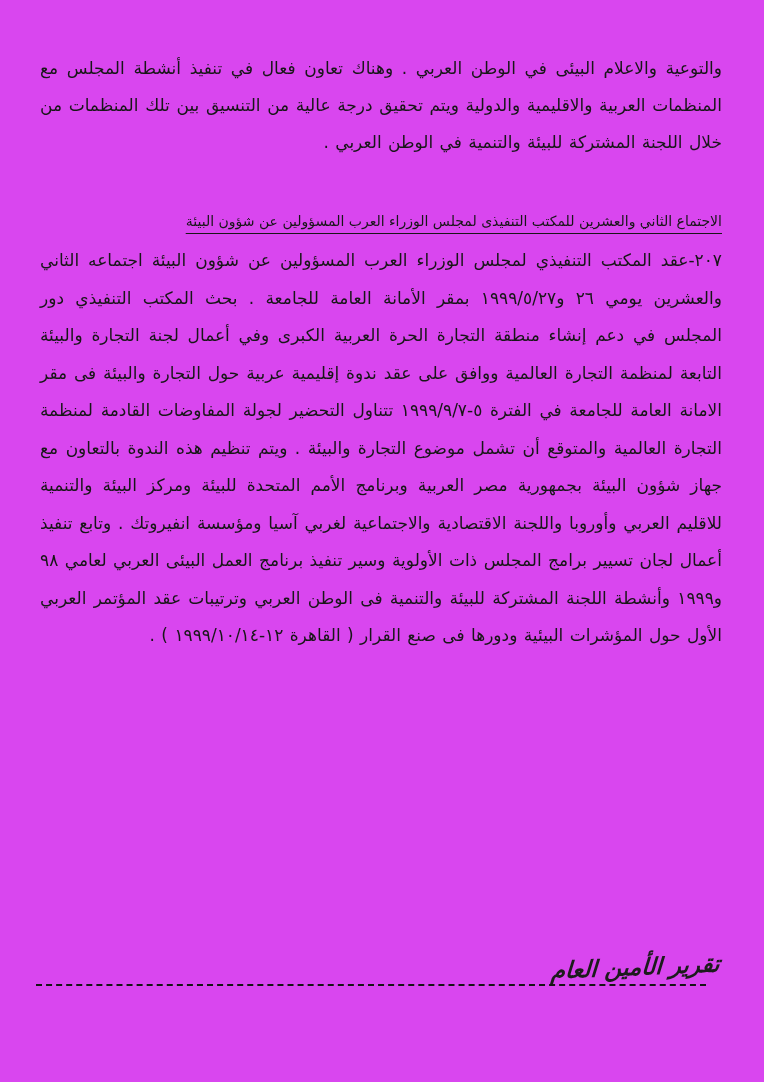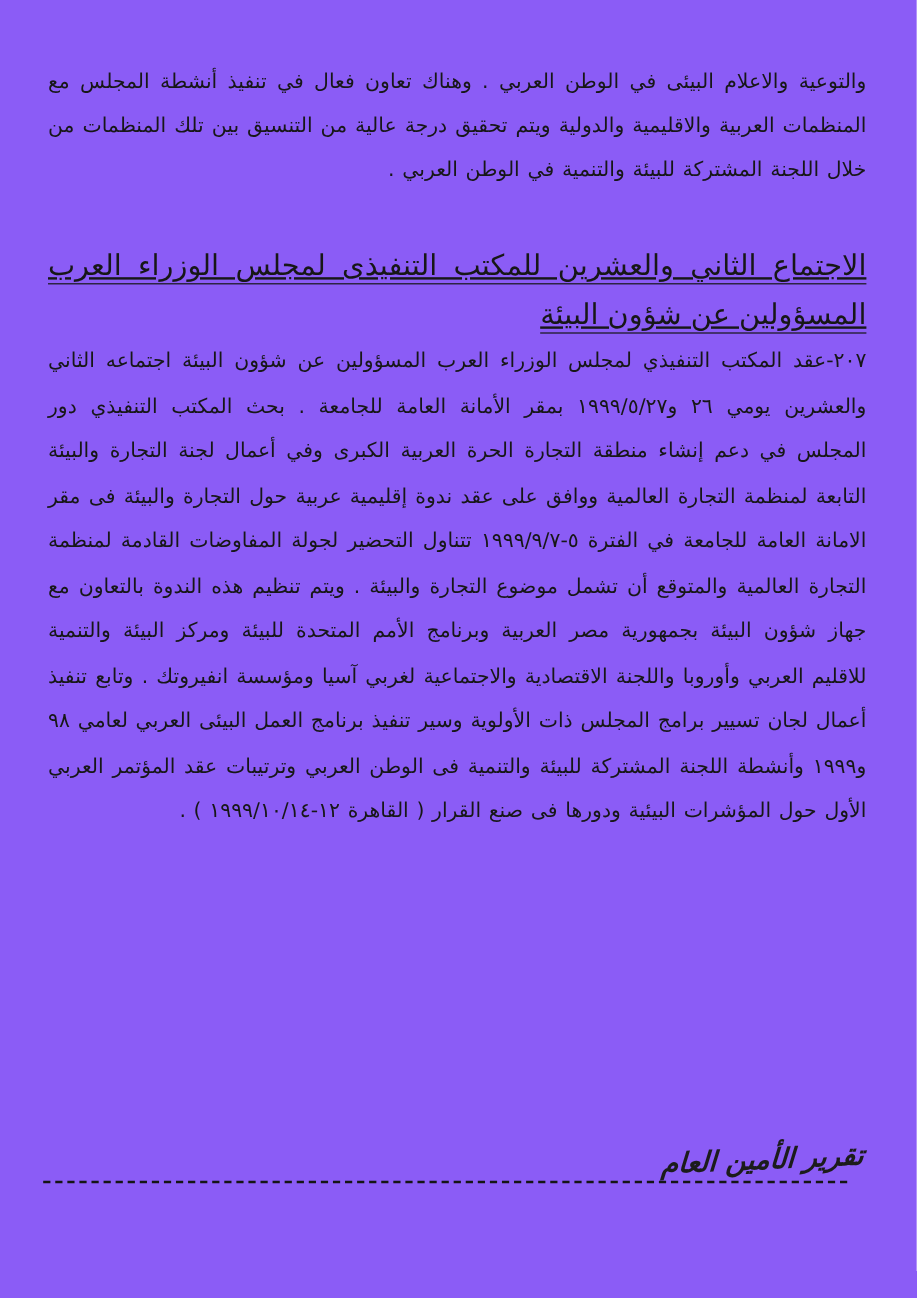--- a/index.html
+++ b/index.html
@@ -10,40 +10,39 @@
     background: #ffffff;
     font-family: "DejaVu Sans", sans-serif;
     color: #171717;
     overflow: hidden;
   }
 
   .page {
     position: relative;
     width: 764px;
     height: 1082px;
-    background: #8b5cf6;
+    background: #d946ef;
     padding: 50px 42px 0 40px;
     direction: rtl;
   }
 
   .para {
     font-size: 17px;
     line-height: 37px;
     text-align: justify;
     text-justify: inter-word;
     word-spacing: 1px;
   }
 
   .heading {
     margin-top: 40px;
-    font-size: 24px;
+    font-size: 14px;
     font-weight: normal;
     line-height: 41px;
     text-align: justify;
-    text-decoration: underline;
   }
 
   .heading .underline {
     text-decoration: underline;
     text-decoration-thickness: 1.2px;
     text-underline-offset: 7px;
   }
 
   .item {
     font-size: 17px;

